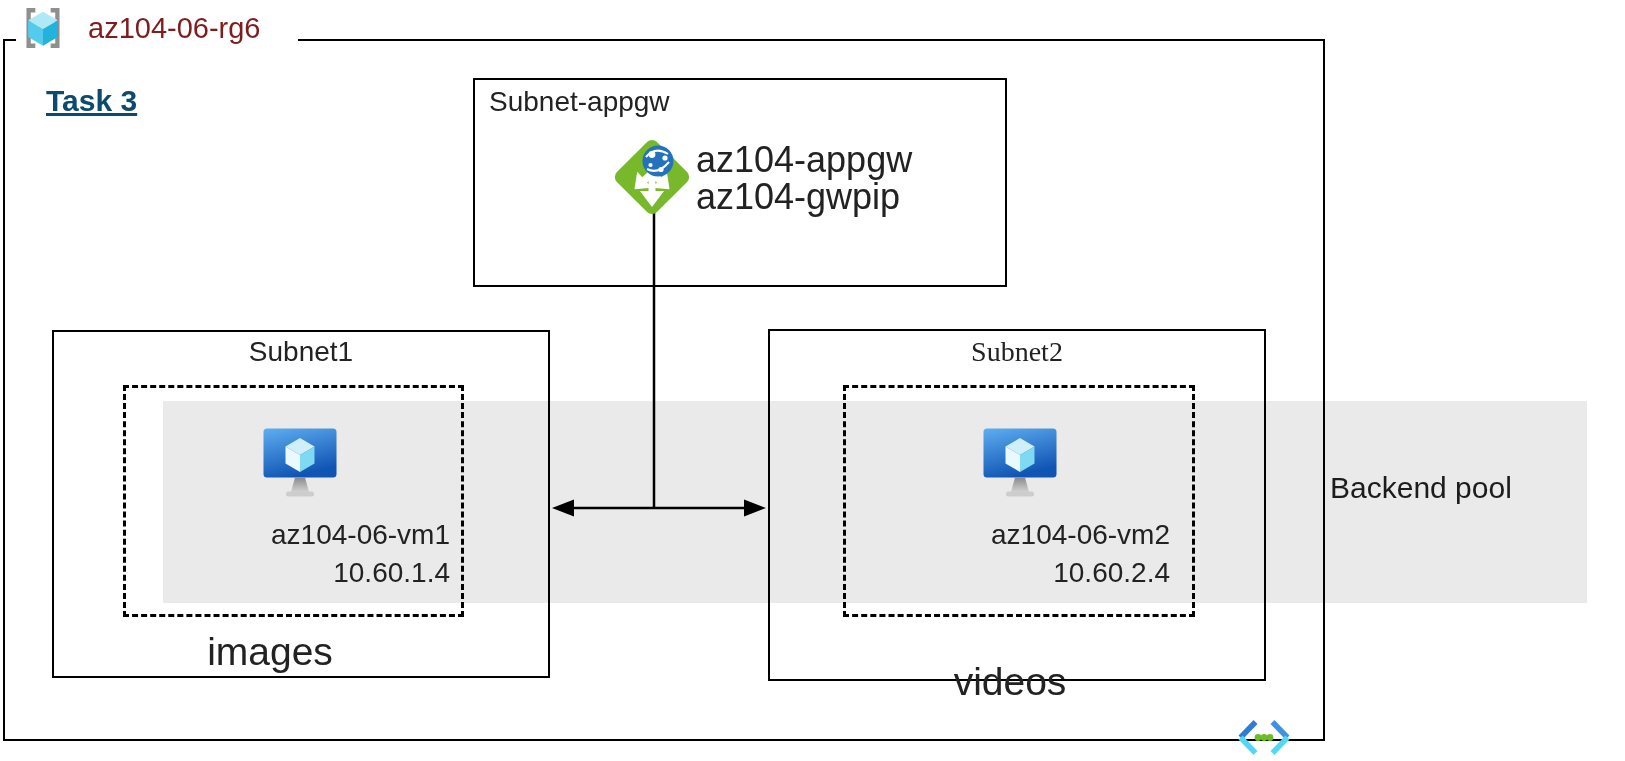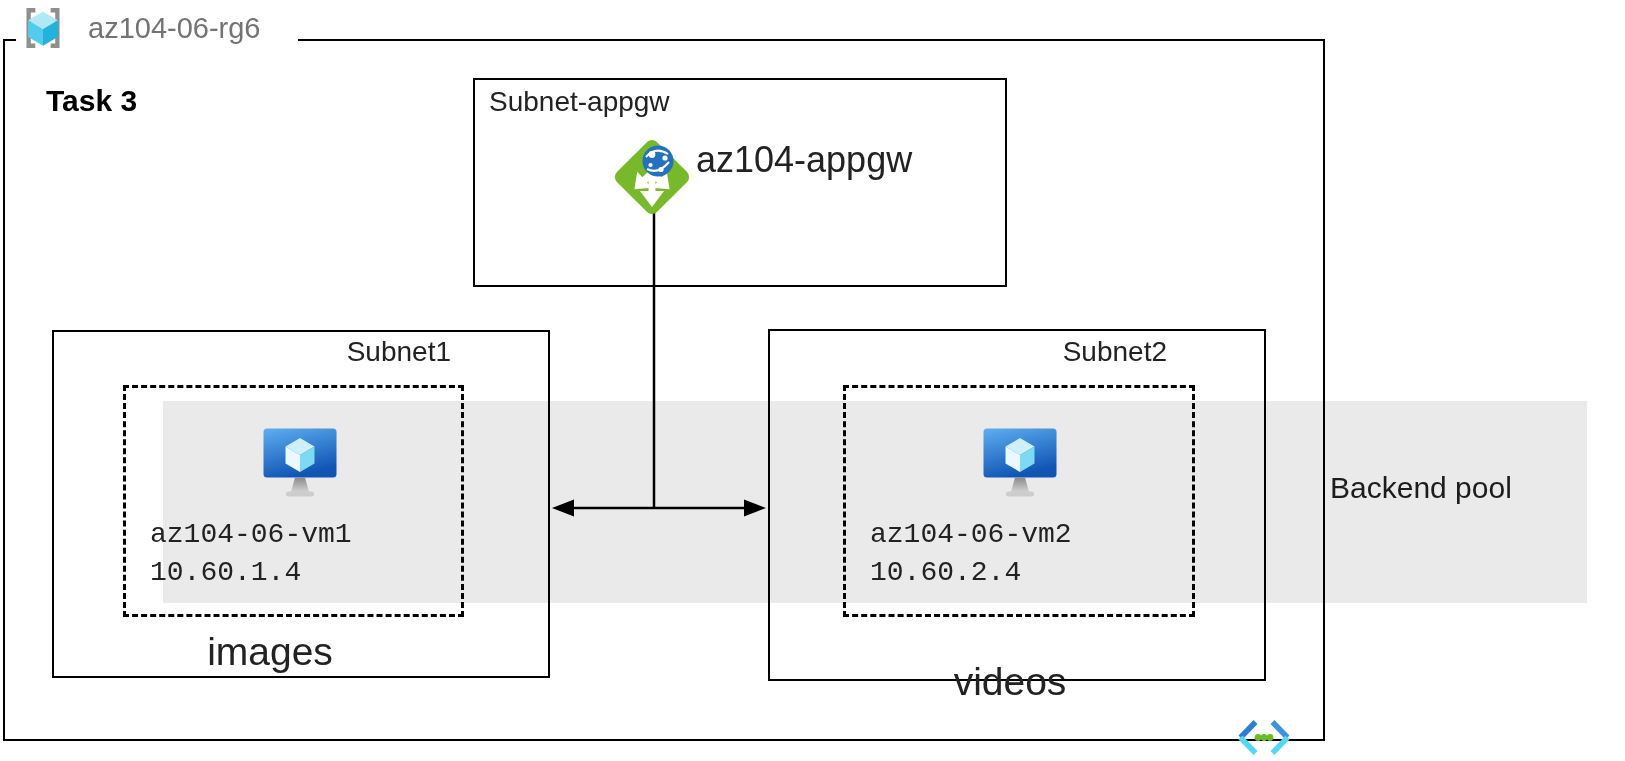--- a/index.html
+++ b/index.html
@@ -8,41 +8,41 @@
     font-family:"Liberation Sans", sans-serif;color:#222;
   }
   .abs{position:absolute;}
   
   .band{left:163px;top:401px;width:1424px;height:202px;background:#EAEAEA;z-index:0;}
   .backend-label{left:1330px;top:471px;width:260px;text-align:left;font-size:30px;color:#1c1c1c;z-index:1;}
   
   .rg-box{left:3px;top:39px;width:1322px;height:702px;border:2.5px solid #000;box-sizing:border-box;z-index:1;background:transparent;}
   .rg-gap{left:16px;top:35px;width:282px;height:10px;background:#fff;z-index:2;}
   .rg-icon{left:20px;top:5px;width:46px;height:46px;z-index:3;}
-  .rg-title{left:88px;top:12px;font-size:29px;color:#737373;z-index:3;white-space:nowrap;}
-  .task{left:46px;top:84px;font-size:30px;font-weight:bold;color:#000000;z-index:2;}
+  .rg-title{left:88px;top:12px;font-size:29px;color:#7f1d1d;z-index:3;white-space:nowrap;}
+  .task{left:46px;top:84px;font-size:30px;font-weight:bold;color:#0c4a6e;z-index:2;text-decoration:underline;}
   
   .appgw-box{left:473px;top:78px;width:534px;height:209px;border:2px solid #000;box-sizing:border-box;z-index:1;}
   .appgw-label{left:489px;top:86px;font-size:28px;z-index:2;white-space:nowrap;text-align:right;}
   .appgw-icon{left:608px;top:131px;width:88px;height:96px;z-index:3;}
   .appgw-names{left:696px;top:141px;font-size:36px;line-height:37px;z-index:2;white-space:nowrap;}
   
   .connectors{left:0;top:0;width:1625px;height:761px;z-index:2;pointer-events:none;}
   
   .subnet1-box{left:52px;top:330px;width:498px;height:348px;border:2px solid #000;box-sizing:border-box;z-index:1;}
   .subnet2-box{left:768px;top:329px;width:498px;height:352px;border:2px solid #000;box-sizing:border-box;z-index:1;}
-  .subnet-label{font-size:28px;text-align:right;z-index:2;width:300px;white-space:nowrap;}
+  .subnet-label{font-size:28px;text-align:center;z-index:2;width:300px;white-space:nowrap;}
   .subnet1-label{left:151px;top:336px;}
-  .subnet2-label{left:867px;top:336px;}
+  .subnet2-label{left:867px;top:336px;font-family:Liberation Serif, serif;}
   .dashed1{left:123px;top:385px;width:341px;height:232px;border:3px dashed #000;box-sizing:border-box;z-index:1;}
   .dashed2{left:843px;top:385px;width:352px;height:232px;border:3px dashed #000;box-sizing:border-box;z-index:1;}
   .vm-icon{width:76px;height:72px;z-index:2;}
   .vm1-icon{left:262px;top:427px;}
   .vm2-icon{left:982px;top:427px;}
-  .vm-text{width:300px;text-align:left;font-size:28px;line-height:38px;z-index:2;white-space:nowrap;font-family:Liberation Mono, monospace;}
+  .vm-text{width:300px;text-align:right;font-size:28px;line-height:38px;z-index:2;white-space:nowrap;}
   .vm1-text{left:150px;top:516px;}
   .vm2-text{left:870px;top:516px;}
   .storage-label{width:300px;text-align:center;font-size:39px;z-index:2;}
   .images-label{left:120px;top:630px;}
   .videos-label{left:860px;top:660px;}
   .vnet-icon{left:1233px;top:718px;width:62px;height:40px;z-index:3;}
 </style>
 </head>
 <body>
 
@@ -75,20 +75,21 @@
     <circle cx="50" cy="30" r="15.5" fill="#2471BE"></circle>
     <path d="M38 26 Q47 15 60 23" fill="none" stroke="#fff" stroke-width="2"></path>
     <path d="M39 38 Q50 44 61 31" fill="none" stroke="#fff" stroke-width="2"></path>
     <circle cx="44" cy="23.5" r="3.4" fill="#fff"></circle>
     <circle cx="57" cy="27" r="2.6" fill="#fff"></circle>
     <circle cx="53" cy="38.5" r="2.6" fill="#fff"></circle>
     <circle cx="42.5" cy="34" r="2.1" fill="#fff"></circle>
   </svg>
   <div class="abs appgw-names">
     <div>az104-appgw</div>
+    <div>az104-gwpip</div>
   </div>
 
   <svg class="abs connectors" viewBox="0 0 1625 761" aria-hidden="true">
     <line x1="654" y1="207" x2="654" y2="508" stroke="#000" stroke-width="2.5"></line>
     <line x1="568" y1="508" x2="750" y2="508" stroke="#000" stroke-width="2.5"></line>
     <polygon points="552,508 574,499.5 574,516.5" fill="#000"></polygon>
     <polygon points="766,508 744,499.5 744,516.5" fill="#000"></polygon>
   </svg>
 
   <div class="abs subnet1-box"></div>

